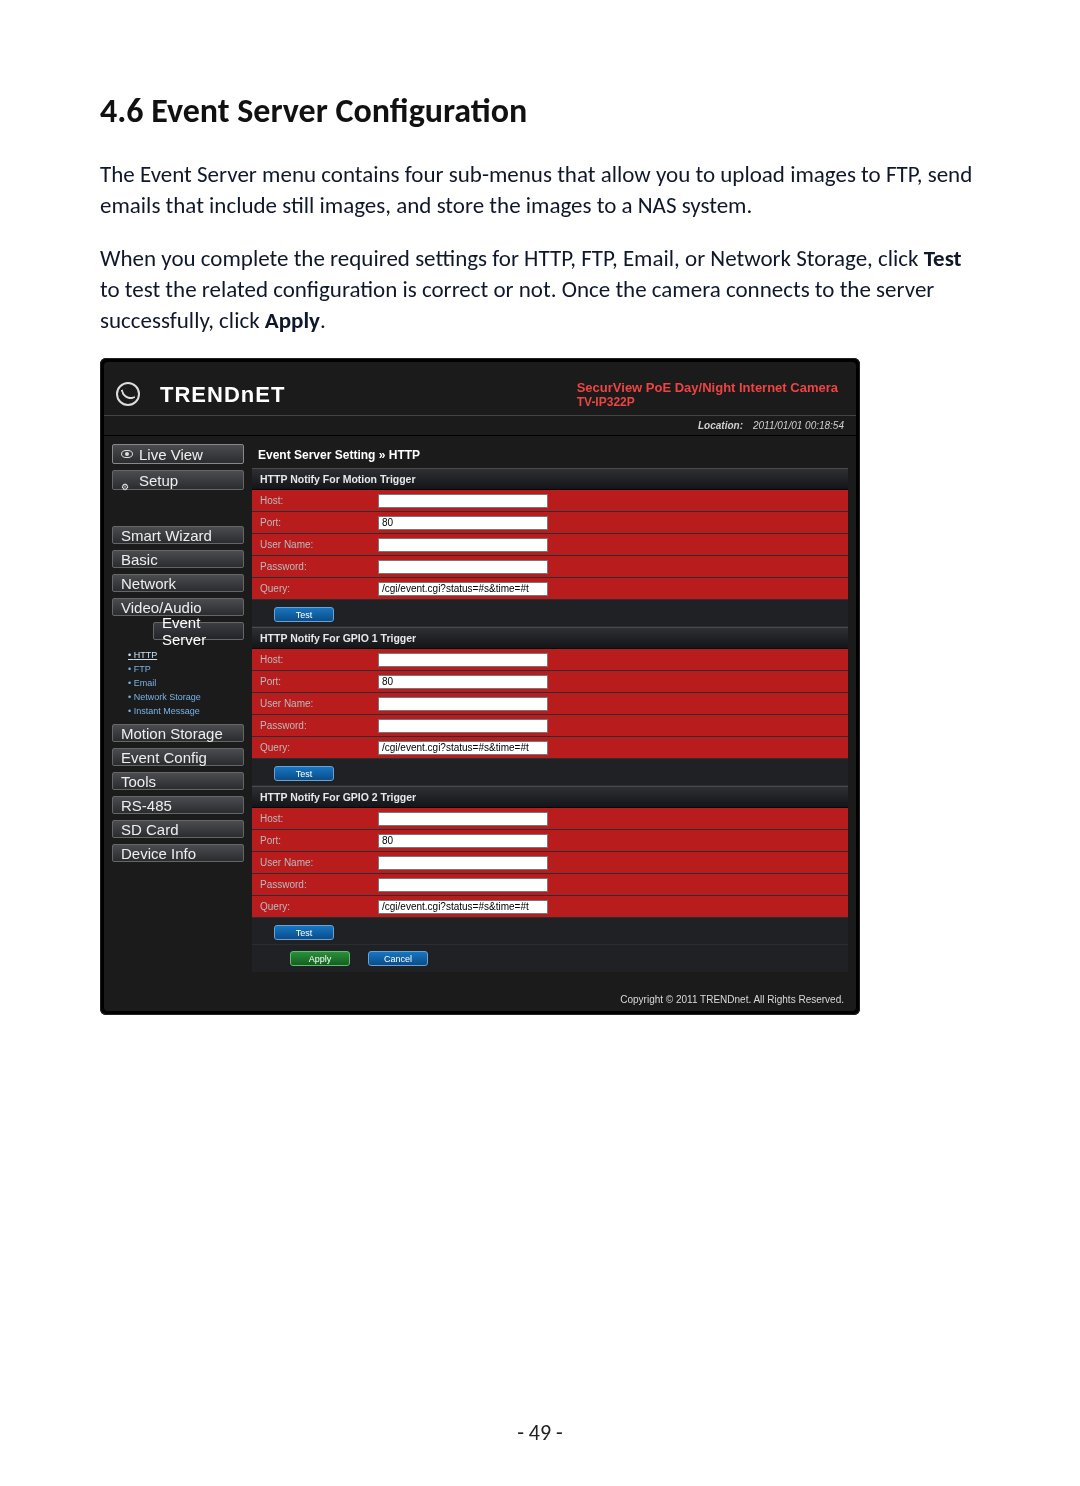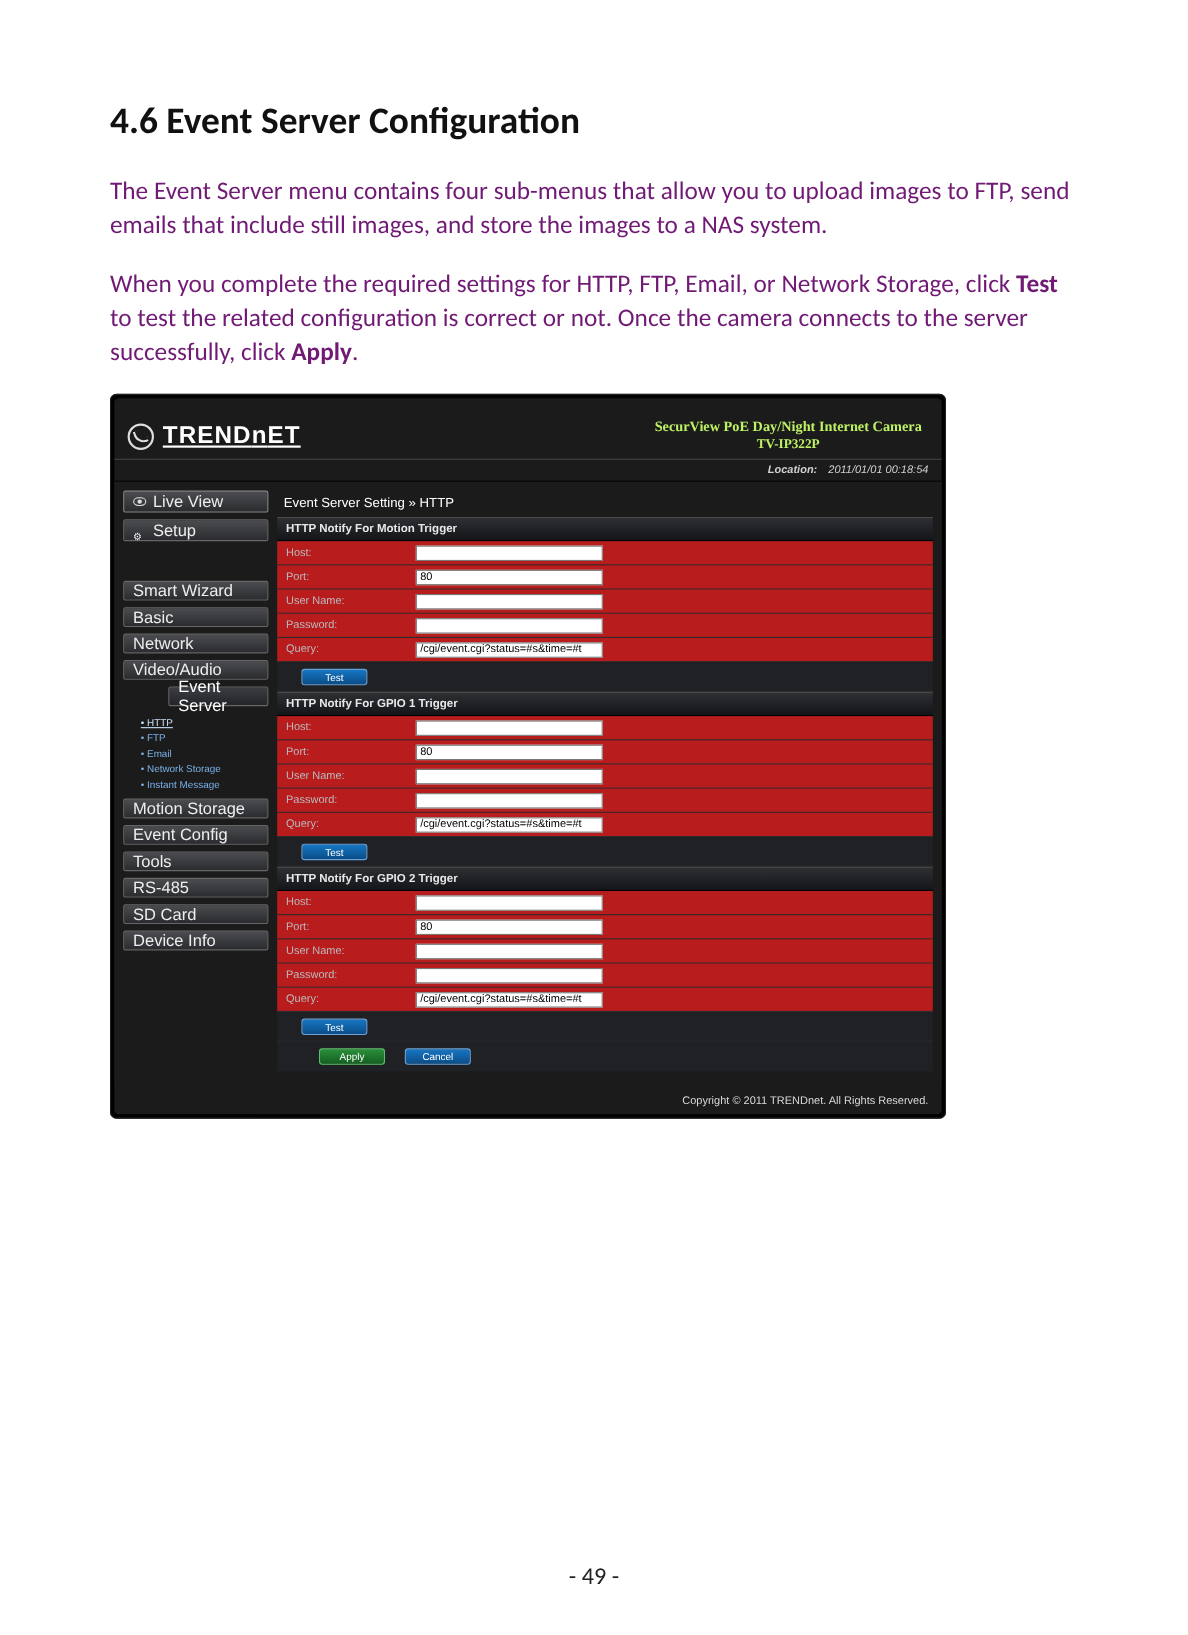--- a/index.html
+++ b/index.html
@@ -12,21 +12,21 @@
   }
   .doc-wrap { padding: 90px 95px 12px 100px; }
   h1.section-title {
     font-size: 34px;
     font-weight: bold;
     color: #111;
     margin-bottom: 28px;
   }
   p.body-text {
     font-size: 23px;
-    color: #701a75;
+    color: #0f172a;
     line-height: 1.35;
     margin-bottom: 22px;
   }
   p.body-text b { font-weight: bold; }
 
   
   .app-frame {
     margin: 22px 0 0 0;
     background: #000;
     border-radius: 6px;
@@ -41,24 +41,23 @@
   }
 
   .app-header {
     display: flex;
     align-items: center;
     justify-content: space-between;
     padding: 18px 18px 6px 12px;
   }
   .brand {
     display: flex;
-    align-items: flex-end;
-    gap: 8px;
+    align-items: flex-start;
+    gap: 20px;
     color: #fff;
-    text-decoration: underline;
   }
   .brand-logo {
     width: 24px; height: 24px;
     border: 2px solid #ddd;
     border-radius: 50%;
     display: inline-flex;
     align-items: center;
     justify-content: center;
   }
   .brand-logo::before {
@@ -72,23 +71,23 @@
   }
   .brand-text {
     font-family: Arial, sans-serif;
     font-weight: bold;
     font-size: 22px;
     letter-spacing: 1px;
     color: #fff;
   }
   .brand-text .n { text-transform: lowercase; }
   .product-label {
-    text-align: center;
-    color: #bef264;
-    font-family: Liberation Serif, serif;
+    text-align: left;
+    color: #ef4444;
+    font-family: Liberation Sans, sans-serif;
   }
   .product-label .line1 { font-size: 13px; font-weight: bold; }
   .product-label .line2 { font-size: 12px; font-weight: bold; }
 
   .topbar {
     border-top: 1px solid #444;
     border-bottom: 1px solid #000;
     display: flex;
     justify-content: flex-end;
     gap: 10px;
@@ -166,21 +165,21 @@
     border-radius: 50%;
   }
   .gear-icon::before { content: "⚙"; font-size: 9px; color: #eee; line-height: 8px; }
   .gear-icon { position: relative; }
   .gear-icon::after { content: ""; }
 
   
   .main-panel { flex: 1; font-family: Arial, sans-serif; }
   .panel-title {
     font-size: 12px;
-    font-weight: normal;
+    font-weight: bold;
     color: #fff;
     padding: 4px 6px 6px 6px;
   }
   .section-bar {
     background: linear-gradient(#2e2f33, #141518);
     border-top: 1px solid #4a4a4a;
     border-bottom: 1px solid #000;
     color: #e7e8ea;
     font-size: 10.5px;
     font-weight: bold;

